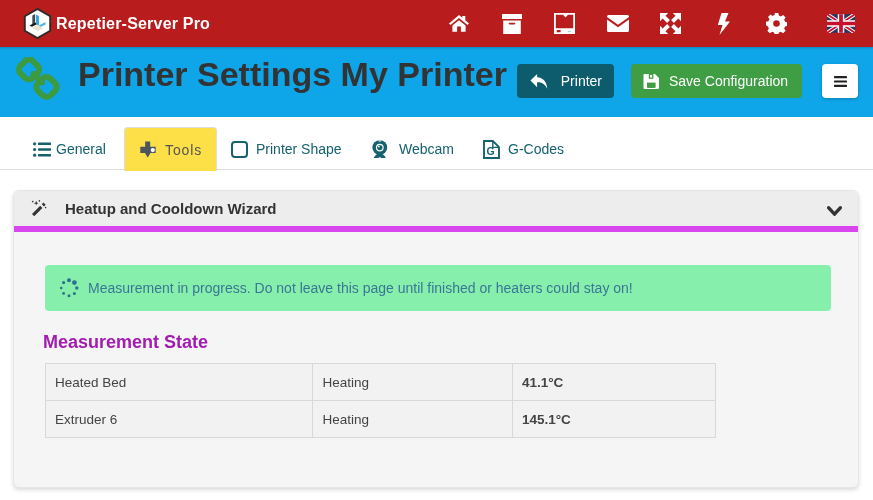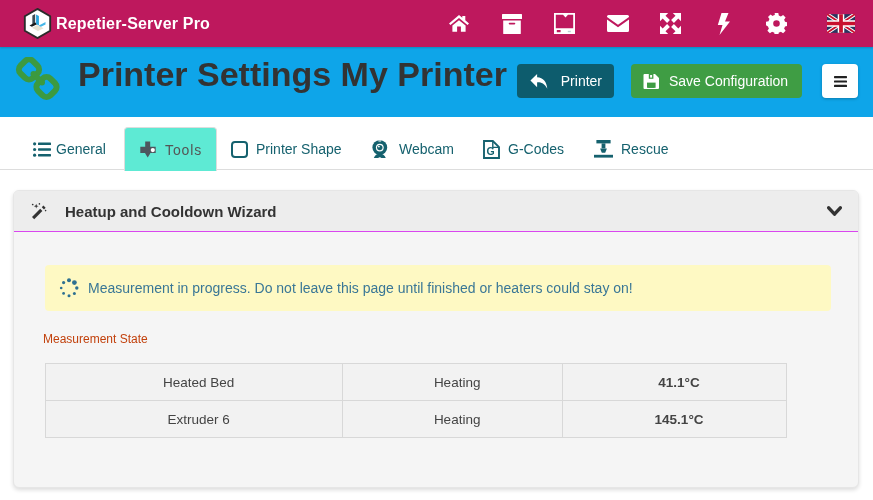--- a/index.html
+++ b/index.html
@@ -1,20 +1,20 @@
 <!DOCTYPE html>
 <html><head>
 <meta charset="utf-8">
 <style>
 * { margin:0; padding:0; box-sizing:border-box; }
 html,body { width:873px; height:500px; overflow:hidden; background:#fff;
   font-family:"Liberation Sans", sans-serif; }
 
 
-.navbar { height:47px; background:#be185d; display:flex; align-items:center; box-shadow:0 1px 2px rgba(0,0,0,0.18); position:relative; z-index:5; }
+.navbar { height:47px; background:#b91c1c; display:flex; align-items:center; box-shadow:0 1px 2px rgba(0,0,0,0.18); position:relative; z-index:5; }
 .brand { display:flex; align-items:center; margin-left:22px; }
 .brand svg { display:block; }
 .brand-text { color:#fff; font-size:16px; font-weight:bold; margin-left:3px; letter-spacing:0.2px; }
 .nav-icons { margin-left:auto; display:flex; align-items:center; margin-right:18px; }
 .nav-icons .ni { width:53px; display:flex; justify-content:center; align-items:center; }
 .nav-icons svg { display:block; }
 
 
 .pagehead { background:#0ea5e9; padding:0; position:relative; height:70px; }
 .chain { position:absolute; left:14px; top:10px; }
@@ -25,47 +25,47 @@
 .btn-printer { left:517px; width:97px; background:#0d5c6d; }
 .btn-save { left:631px; width:171px; background:#3f9d44; }
 .btn-menu { position:absolute; left:822px; top:17px; width:36px; height:34px; background:#fff;
   border-radius:4px; box-shadow:0 1px 3px rgba(0,0,0,0.25); display:flex; align-items:center; justify-content:center; }
 
 
 .tabs { position:relative; height:53px; border-bottom:1px solid #ddd; background:#fff; }
 .tab { position:absolute; top:10px; height:44px; display:flex; align-items:center;
   font-size:14px; color:#15616e; }
 .tab svg { margin-right:8px; }
-.tab.active { color:#555; background:#5eead4; border:1px solid #ddd; border-bottom:none;
+.tab.active { color:#555; background:#fde047; border:1px solid #ddd; border-bottom:none;
   border-radius:4px 4px 0 0; top:10px; height:44px; padding:0 14px; letter-spacing:0.9px;align-items:center; }
 #tab1 { left:30px;justify-content:center; }
 #tab2 { left:124px; }
 #tab3 { left:231px; }
 #tab4 { left:370px; }
 #tab5 { left:483px; }
 #tab6 { left:594px; }
 
 
 .panel { position:absolute; left:13px; top:190px; width:846px; height:298px;
   background:#f5f5f5; border:1px solid #e6e6e6; border-radius:6px; box-shadow:0 2px 4px rgba(0,0,0,0.14); }
-.panel-head { height:41px; background:#ededed; border-bottom:1px solid #d946ef;
+.panel-head { height:41px; background:#ededed; border-bottom:6px solid #d946ef;
   border-radius:5px 5px 0 0; display:flex; align-items:center; position:relative; }
 .panel-head .wand { margin-left:17px; }
 .panel-head .ph-title { font-size:15px; font-weight:bold; color:#333; margin-left:17px; }
 .panel-head .chev { position:absolute; right:16px; top:15px; }
 
 .alert { position:absolute; left:31px; top:74px; width:786px; height:46px;
-  background:#fef9c3; border-radius:4px; display:flex; align-items:center;
+  background:#86efac; border-radius:4px; display:flex; align-items:center;
   color:#3a7796; font-size:14px; }
 .alert svg { margin-left:13px; margin-right:8px; }
 
-.ms-title { position:absolute; left:29px; top:141px; font-size:12px; font-weight:normal; color:#c2410c; }
-
-table.meas { position:absolute; left:31px; top:172px; width:742px; border-collapse:collapse;
-  font-size:13.5px; color:#444;text-align:center; }
+.ms-title { position:absolute; left:29px; top:141px; font-size:18px; font-weight:bold; color:#a21caf; }
+
+table.meas { position:absolute; left:31px; top:172px; width:671px; border-collapse:collapse;
+  font-size:13.5px; color:#444; }
 table.meas td { border:1px solid #d8d8d8; height:37px; padding-left:9px; background:#f2f2f2; }
 td.c1 { width:316px; }
 td.c2 { width:233px; }
 td.c3 { width:237px;font-weight:bold; }
 </style>
 </head>
 <body>
 
 <div class="navbar">
   <div class="brand">
@@ -215,29 +215,20 @@
     Printer Shape
   </div>
   <div class="tab" id="tab5">
     <svg width="17" height="19" viewBox="0 0 17 19">
       <path d="M1 1 h8.8 l6.2 6.2 v10.8 h-15 Z" fill="none" stroke="#15616e" stroke-width="1.9"></path>
       <path d="M9.8 1 v6.4 h6.2" fill="none" stroke="#15616e" stroke-width="1.4"></path>
       <text x="3.6" y="15.3" font-size="10.5" font-weight="bold" fill="#15616e" font-family="Liberation Sans">G</text>
     </svg>
     G-Codes
   </div>
-  <div class="tab" id="tab6">
-    <svg width="19" height="18" viewBox="0 0 19 18" fill="#15616e">
-      <rect x="2.4" y="0" width="14.2" height="3.4"></rect>
-      <rect x="7.6" y="3.4" width="3.8" height="5"></rect>
-      <path d="M6.1 8.4 h6.8 l-1.7 4.4 h-3.4 Z"></path>
-      <rect x="0" y="14.8" width="19" height="2.8"></rect>
-    </svg>
-    Rescue
-  </div>
 </div>
 
 <div class="panel">
   <div class="panel-head">
     <svg class="wand" width="17" height="17" viewBox="0 0 17 17">
       <g stroke="#333" stroke-width="3.1">
         <line x1="2.1" y1="15.1" x2="10.3" y2="6.9"></line>
         <line x1="11.9" y1="5.3" x2="13.5" y2="3.7"></line>
       </g>
       <path d="M5.2 0.8 l0.62 1.78 1.78 0.62 -1.78 0.62 -0.62 1.78 -0.62 -1.78 -1.78 -0.62 1.78 -0.62 Z" fill="#333"></path>

